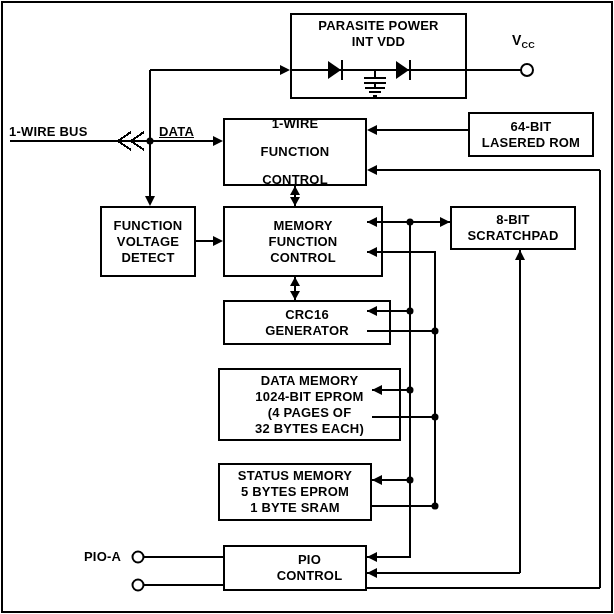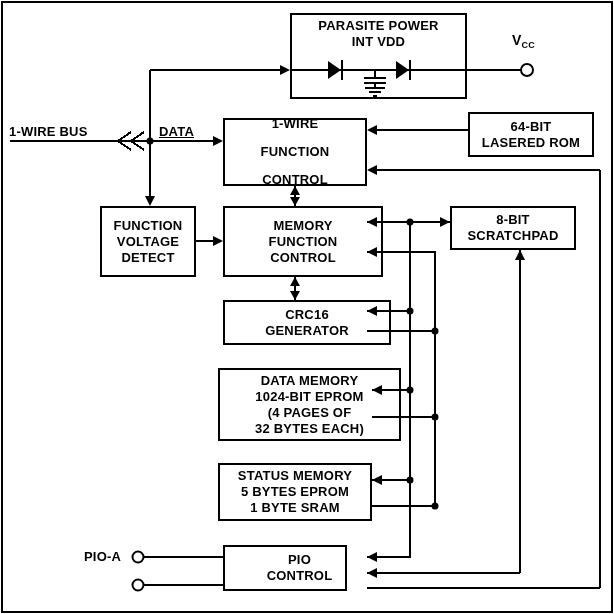--- a/index.html
+++ b/index.html
@@ -73,21 +73,21 @@
     <span>(4 PAGES OF</span>
     <span>32 BYTES EACH)</span>
   </div>
 
   <div class="block" style="left:218px; top:463px; width:154px; height:58px;">
     <span>STATUS MEMORY</span>
     <span>5 BYTES EPROM</span>
     <span>1 BYTE SRAM</span>
   </div>
 
-  <div class="block" style="left:223px; top:545px; width:124px; height:46px;padding-left:29px;">
+  <div class="block" style="left:223px; top:545px; width:144px; height:46px;padding-left:29px;">
     <span>PIO</span>
     <span>CONTROL</span>
   </div>
 
   <div class="lbl" style="left:9px; top:124px;">1-WIRE BUS</div>
 
   <div class="lbl" style="left:159px; top:124px;text-decoration:underline;">DATA</div>
 
   <div class="lbl" style="left:512px; top:32px; font-size:14px;"><span>V</span><span class="sub">CC</span></div>
 

